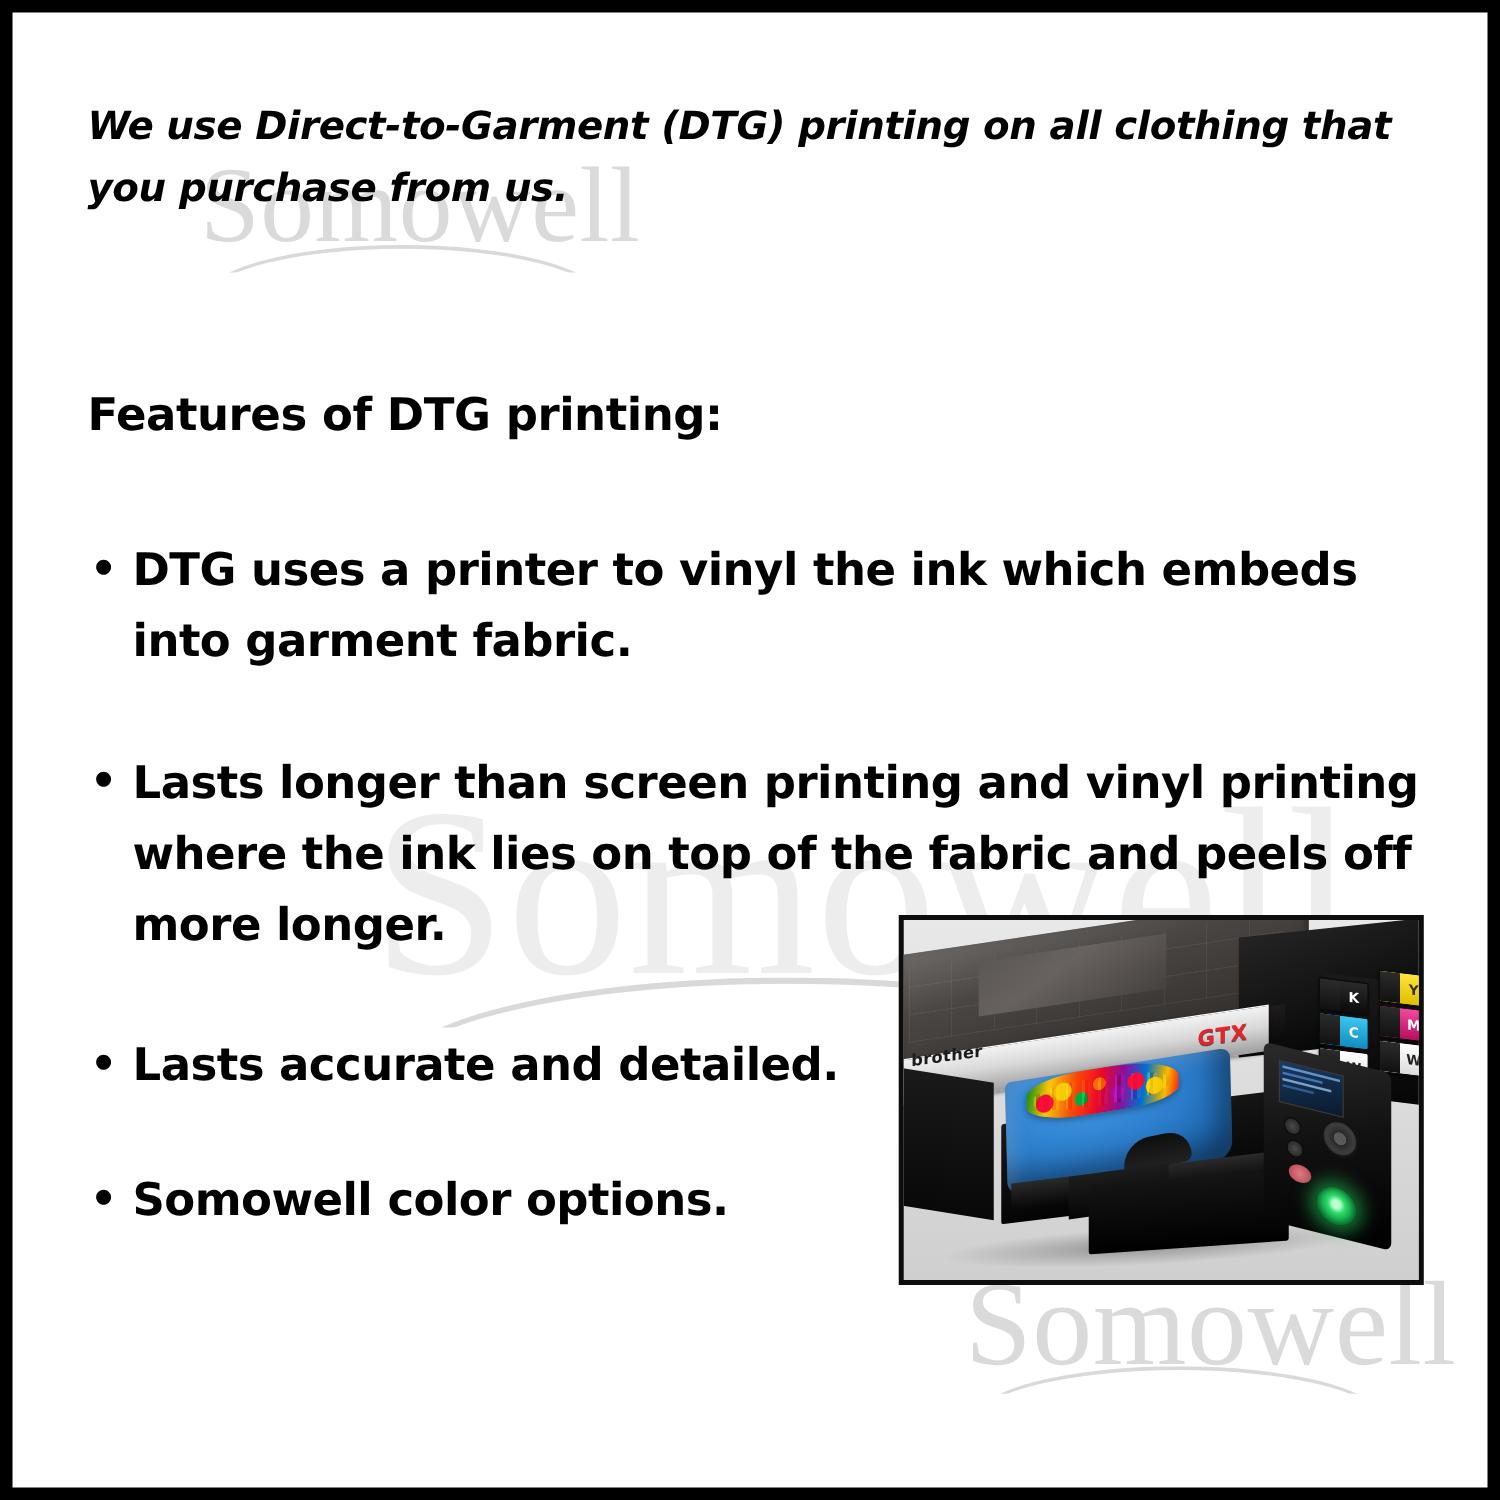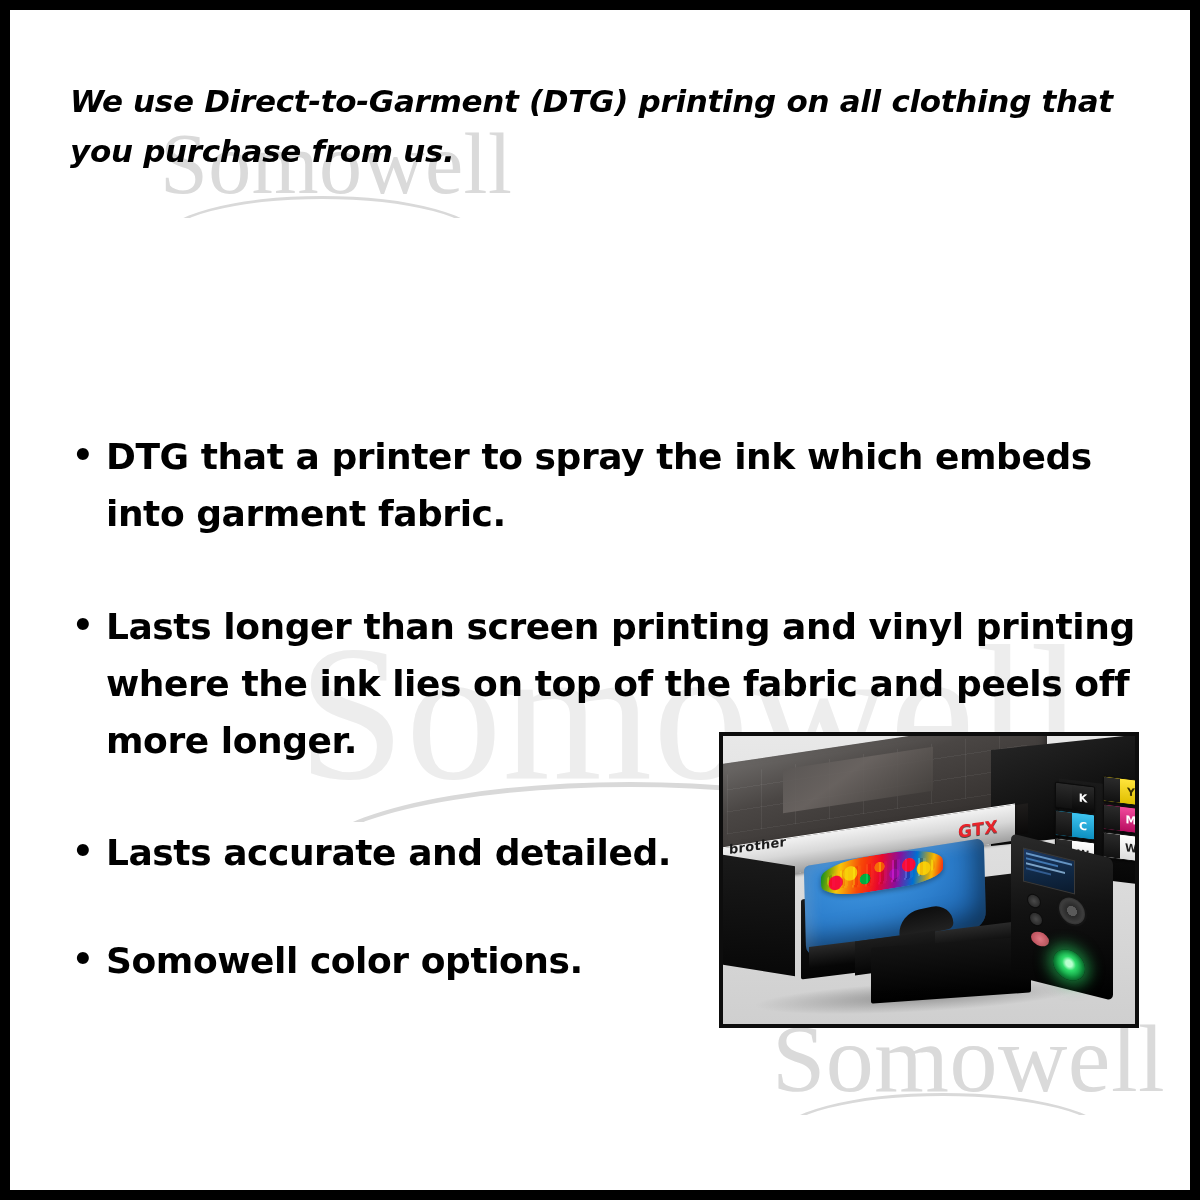--- a/index.html
+++ b/index.html
@@ -373,24 +373,25 @@
   <div class="swoosh-arc" id="sw1"></div>
 
   <div class="wm" id="wm2" style="color:#ededed">Somowell</div>
   <div class="swoosh-arc" id="sw2"></div>
 
   <div class="wm" id="wm3">Somowell</div>
   <div class="swoosh-arc" id="sw3"></div>
 
   <div class="copy" id="headline">We use Direct-to-Garment (DTG) printing on all clothing that you purchase from us.</div>
 
+  <div class="copy" id="features-label">Features of DTG printing:</div>
 
   <div class="bullet-row" id="b1">
     <span class="bullet-dot">•</span>
-    <span class="bullet-text">DTG that a printer to spray the ink which embeds into garment fabric.</span>
+    <span class="bullet-text">DTG uses a printer to vinyl the ink which embeds into garment fabric.</span>
   </div>
 
   <div class="bullet-row" id="b2">
     <span class="bullet-dot">•</span>
     <span class="bullet-text">Lasts longer than screen printing and vinyl printing where the ink lies on top of the fabric and peels off more longer.</span>
   </div>
 
   <div class="bullet-row" id="b3">
     <span class="bullet-dot">•</span>
     <span class="bullet-text">Lasts accurate and detailed.</span>

